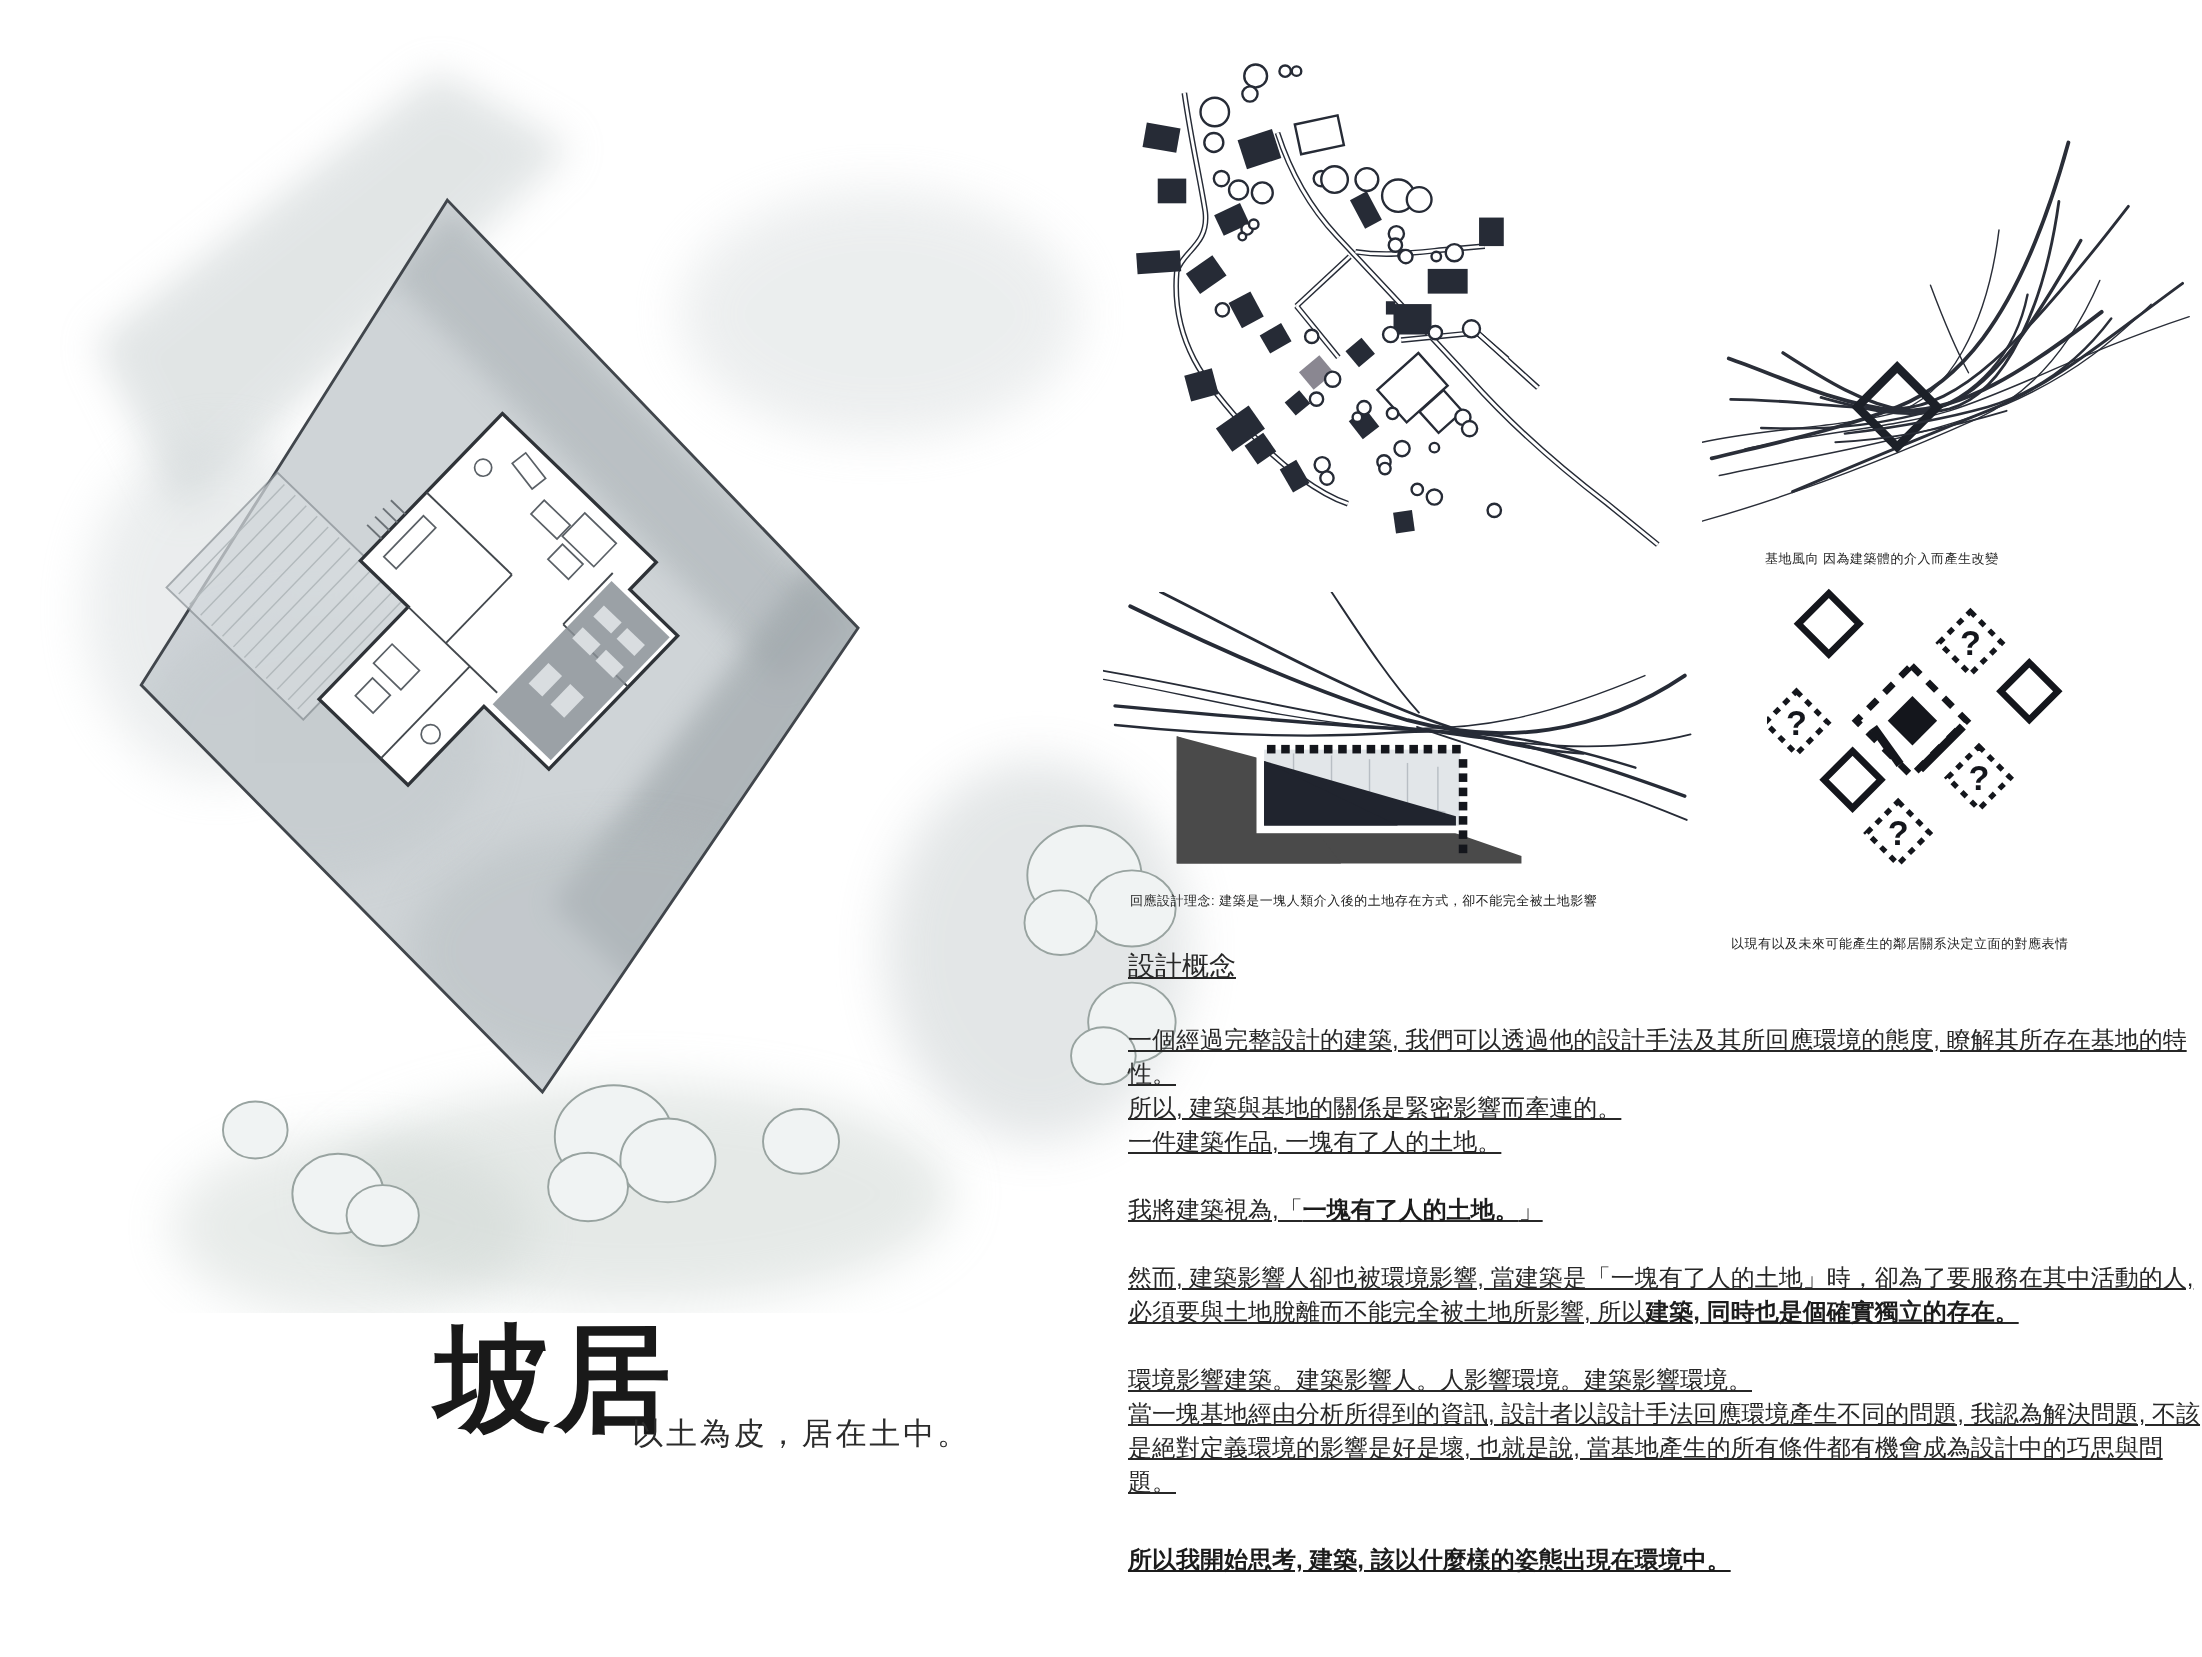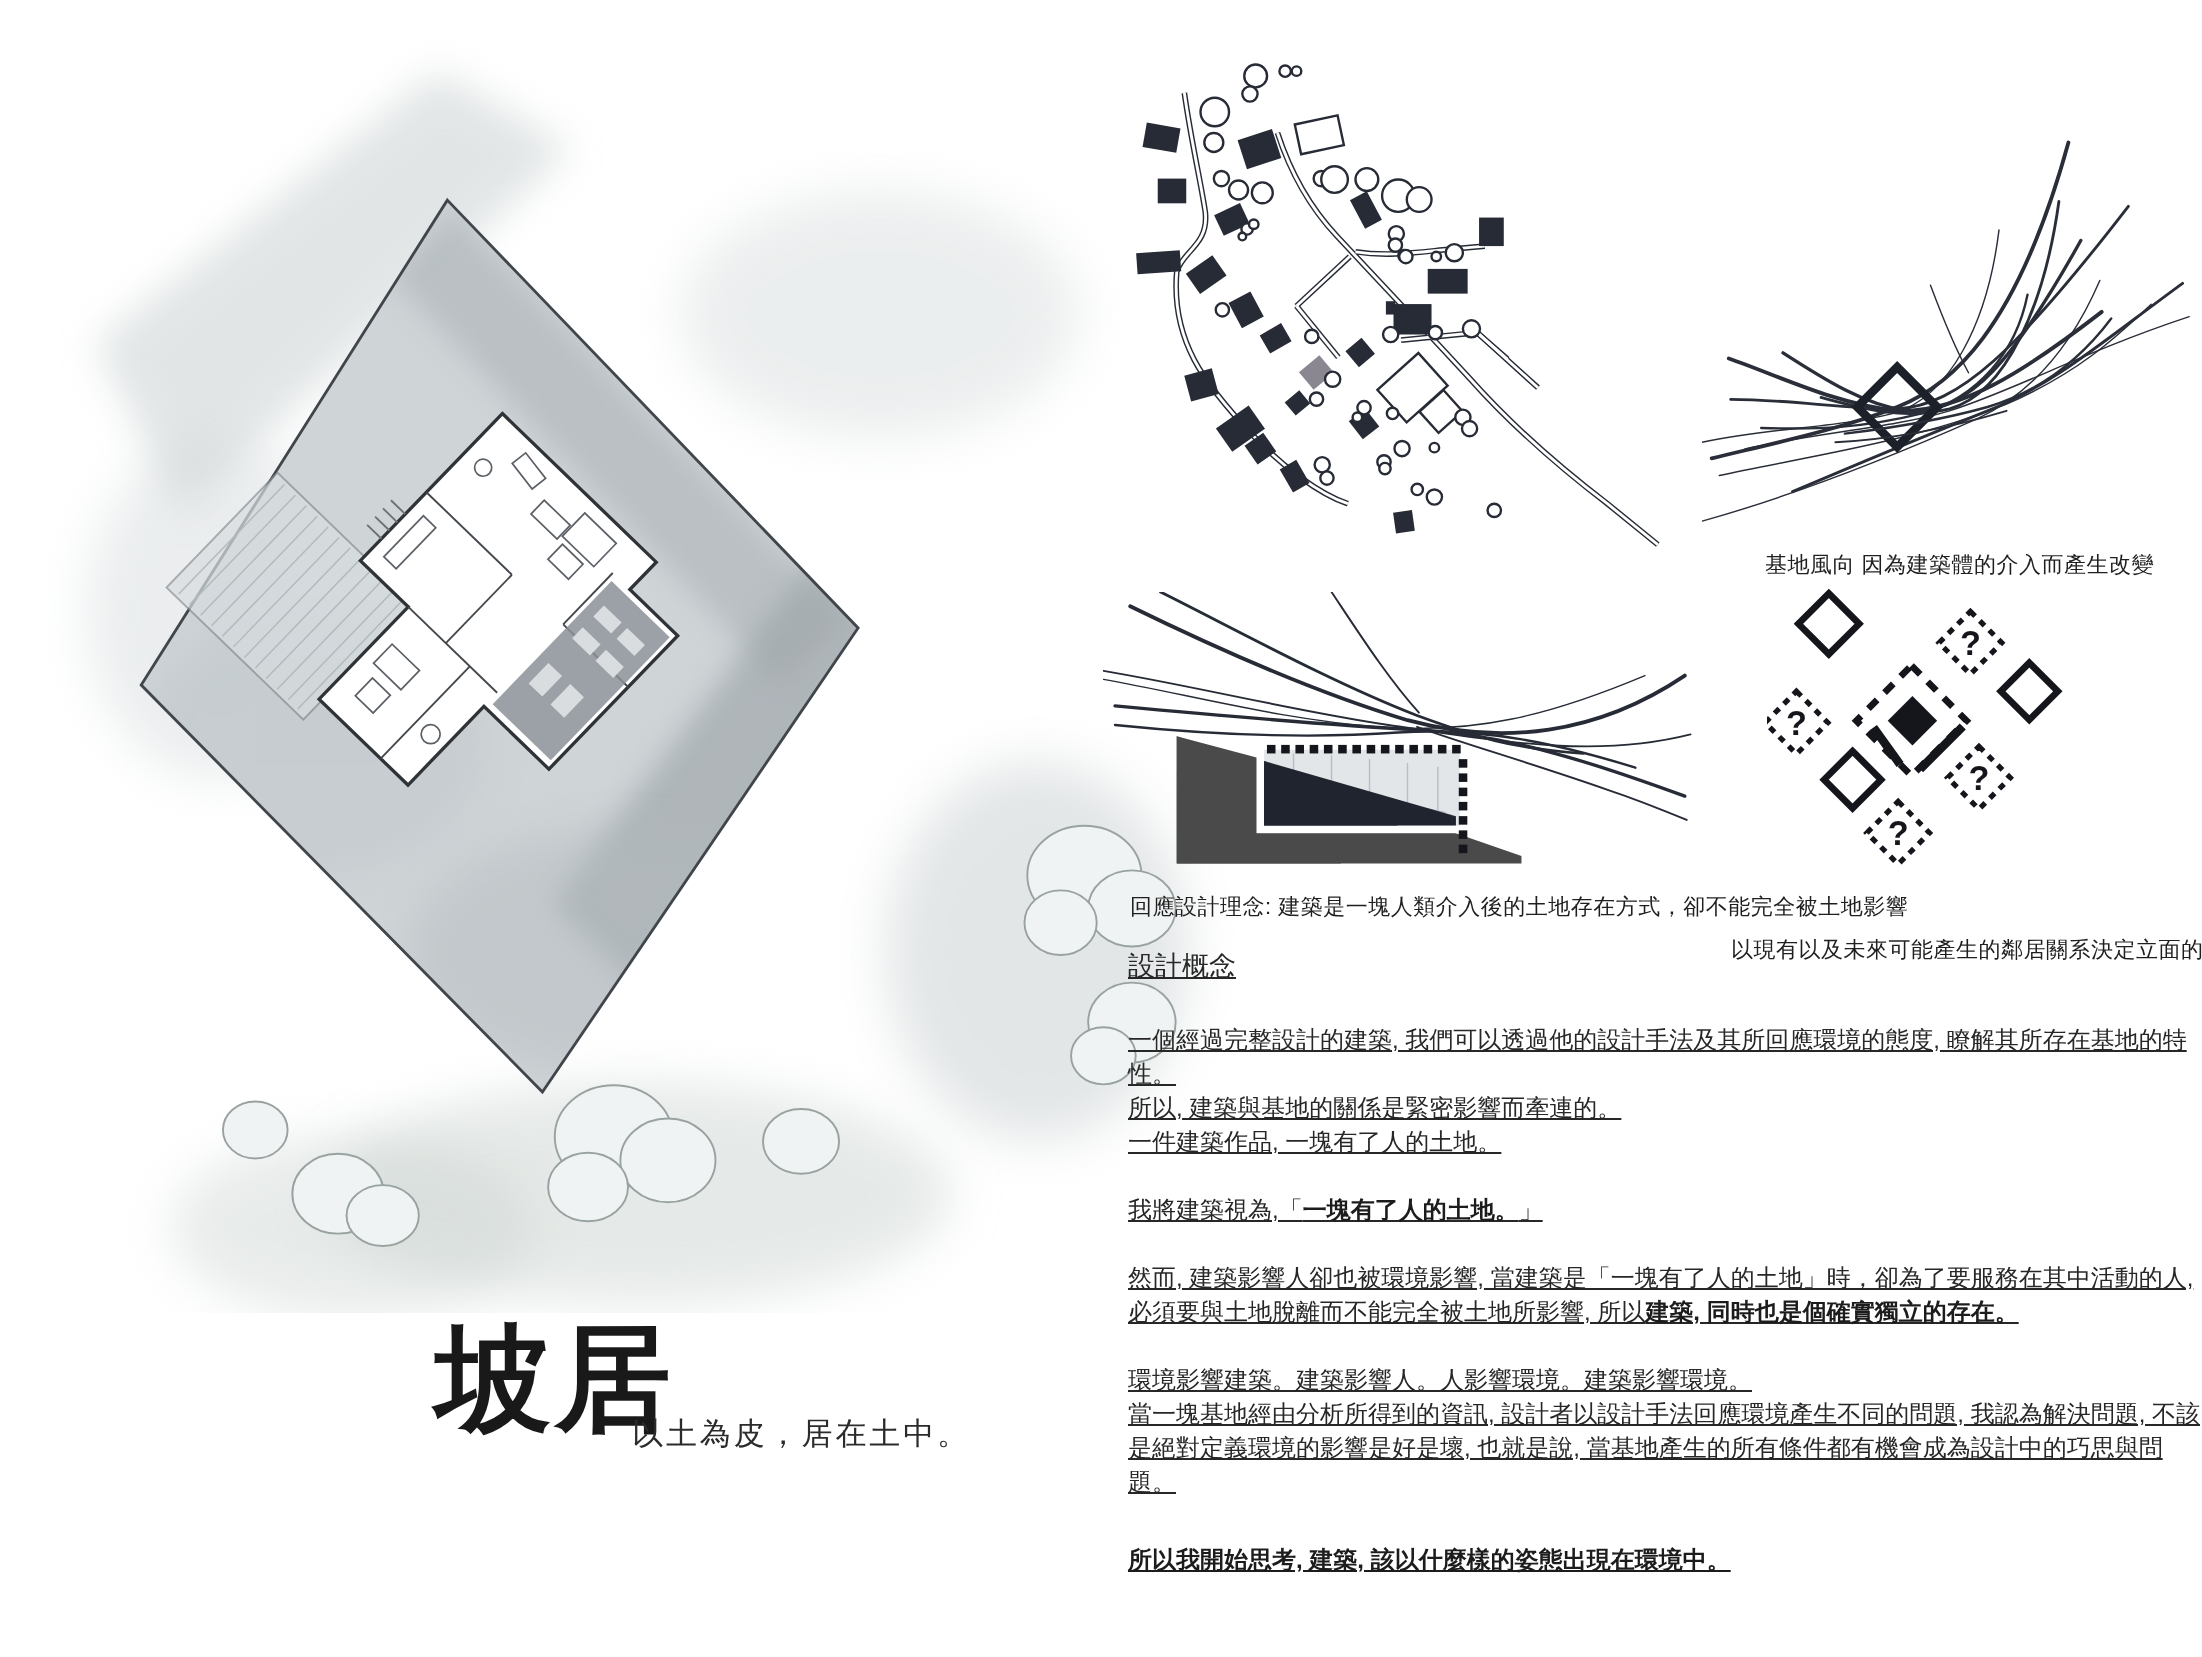--- a/index.html
+++ b/index.html
@@ -4,21 +4,21 @@
 <style>
   html,body{margin:0;padding:0;background:#ffffff;}
   .page{position:relative;width:2203px;height:1658px;background:#ffffff;overflow:hidden;
         font-family:"Liberation Sans",sans-serif;color:#262626;}
   .abs{position:absolute;}
   
   .title-main{font-family:"Liberation Serif",serif;font-weight:700;font-size:116px;
               line-height:1;color:#191919;letter-spacing:3.8px;}
   .title-sub{font-size:31px;color:#2b2b2b;letter-spacing:2.9px;margin-top:28px;}
   
-  .caption{font-size:22px;color:#1f1f1f;letter-spacing:0.5px;white-space:nowrap;}
+  .caption{font-size:13px;color:#1f1f1f;letter-spacing:0.5px;white-space:nowrap;}
   
   .concept{width:1073px;font-size:24px;line-height:34px;color:#272727;}
   .concept .h{font-size:27px;margin:0 0 40px 0;font-weight:400;}
   .concept p{margin:0;text-decoration:underline;}
   .concept .gap{height:34px;}
   .concept .biggap{height:44px;}
   .b{font-weight:700;color:#1c1c1c;}
   svg{display:block;}
 </style>
 </head>

